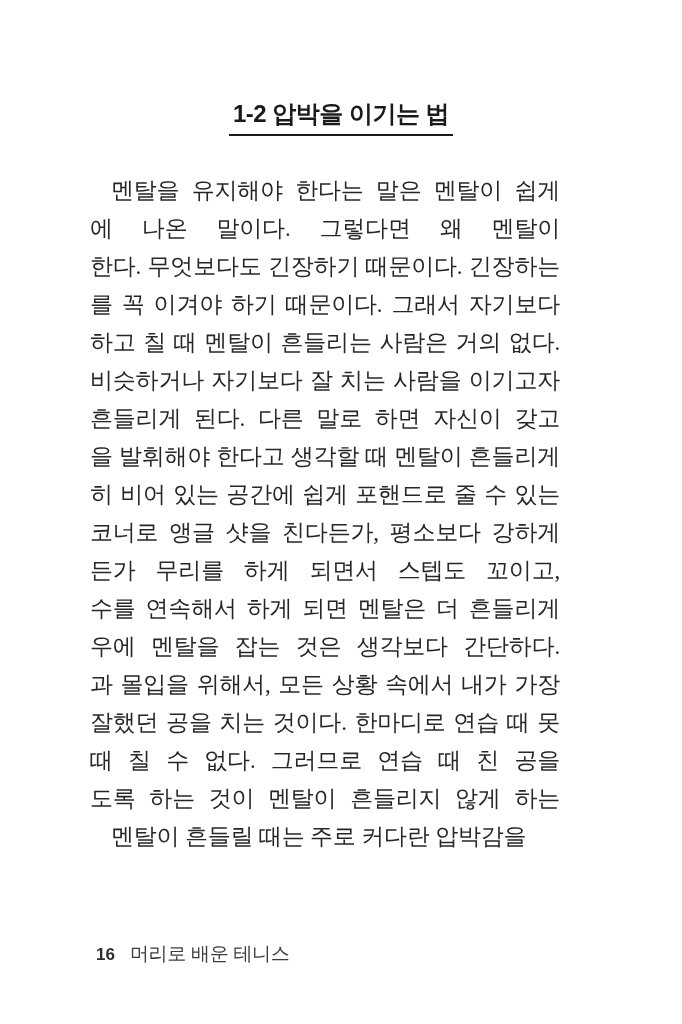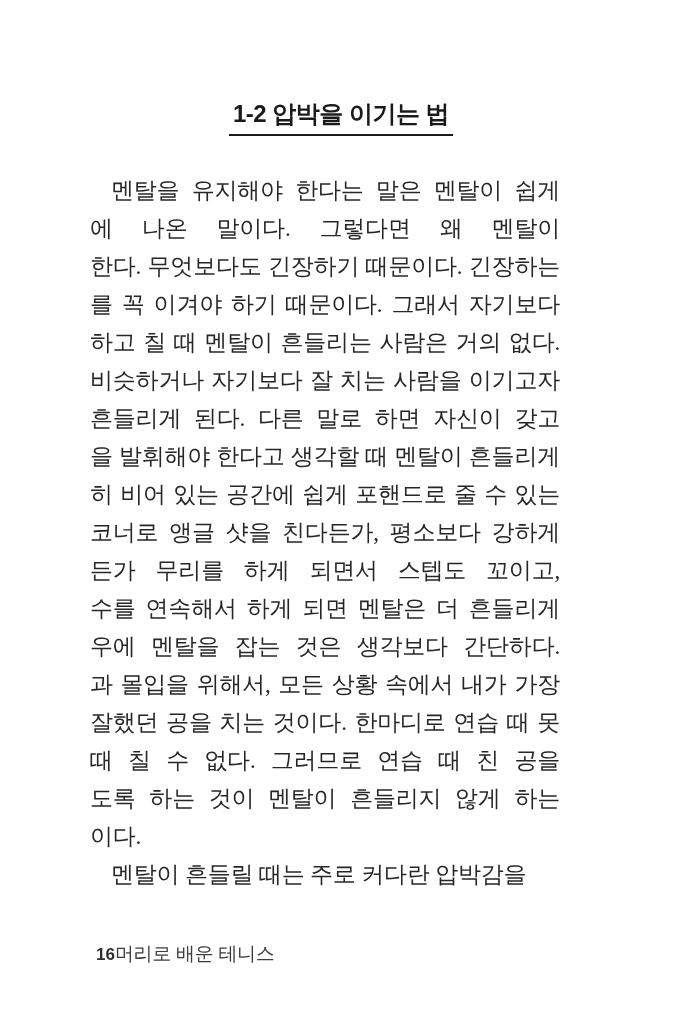--- a/index.html
+++ b/index.html
@@ -53,20 +53,21 @@
   }
   .line.indent {
     text-indent: 21px;
   }
   .footer {
     position: absolute;
     top: 941px;
     left: 96px;
     display: flex;
     align-items: baseline;
+    gap: 15px;
     font-family: "Liberation Sans", "DejaVu Sans", sans-serif;
   }
   .page-number {
     font-weight: 700;
     font-size: 17px;
     color: #2e2e2e;
   }
   .running-title {
     font-size: 19px;
     color: #3c3c3c;
@@ -93,21 +94,20 @@
       <div class="line just">을 발휘해야 한다고 생각할 때 멘탈이 흔들리게 된다. 충분</div>
       <div class="line just">히 비어 있는 공간에 쉽게 포핸드로 줄 수 있는 것도, 어렵게</div>
       <div class="line just">코너로 앵글 샷을 친다든가, 평소보다 강하게 스윙을 한다</div>
       <div class="line just">든가 무리를 하게 되면서 스텝도 꼬이고, 밸런스도 잃고 실</div>
       <div class="line just">수를 연속해서 하게 되면 멘탈은 더 흔들리게 된다. 이런 경</div>
       <div class="line just">우에 멘탈을 잡는 것은 생각보다 간단하다. 집중력의 향상</div>
       <div class="line just">과 몰입을 위해서, 모든 상황 속에서 내가 가장 자신이 있고</div>
       <div class="line just">잘했던 공을 치는 것이다. 한마디로 연습 때 못 친 공은 시합</div>
       <div class="line just">때 칠 수 없다. 그러므로 연습 때 친 공을 시합에서 칠 수 있</div>
       <div class="line just">도록 하는 것이 멘탈이 흔들리지 않게 하는 가장 좋은 방법</div>
-      <div class="line">이다.</div>
       <div class="line indent">멘탈이 흔들릴 때는 주로 커다란 압박감을 느낄 때이다.</div>
     </div>
 
   <div class="footer">
     <span class="page-number">16</span>
     <span class="running-title">머리로 배운 테니스</span>
   </div>
 
 </div>
 

